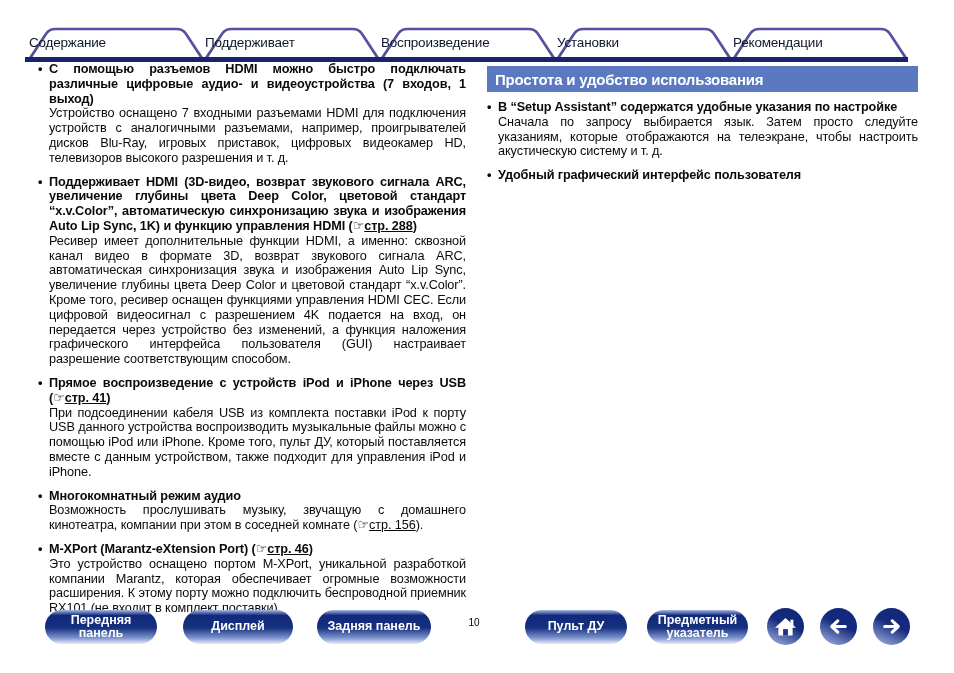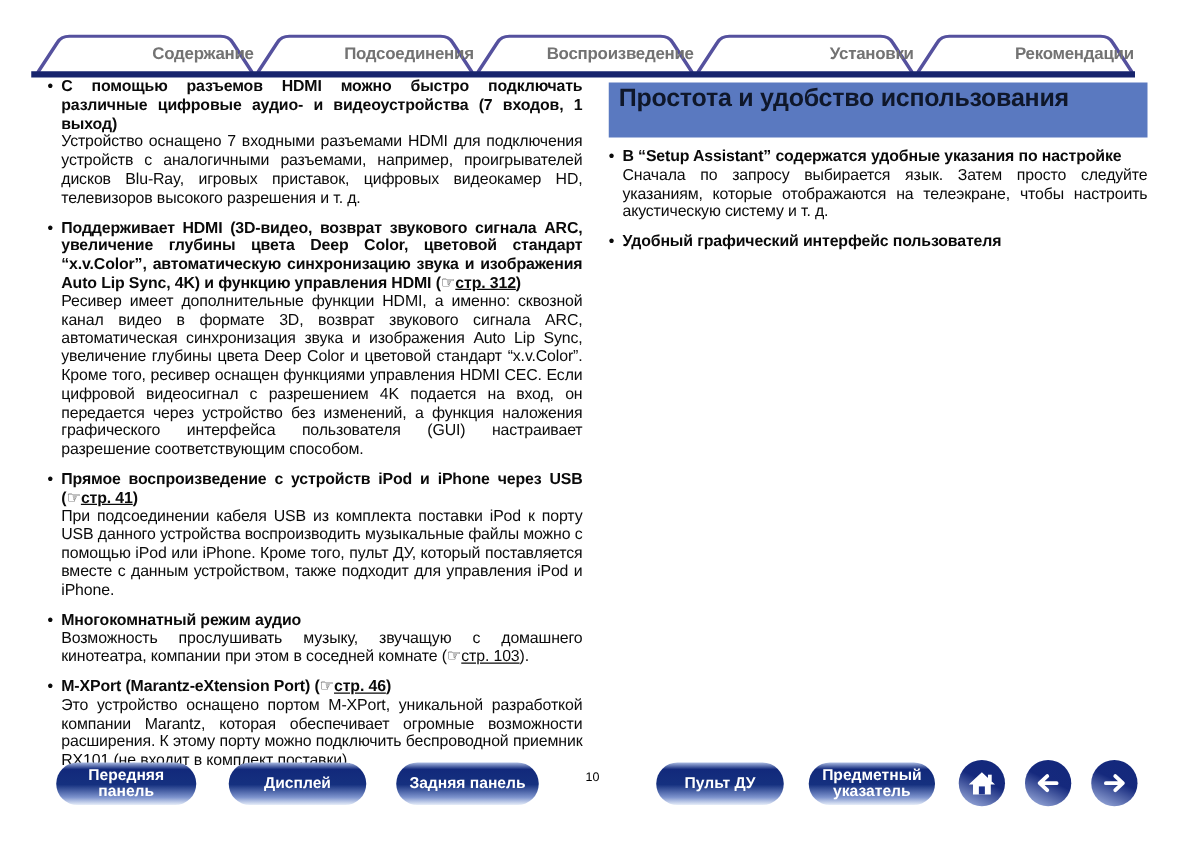--- a/index.html
+++ b/index.html
@@ -3,31 +3,31 @@
 <meta charset="utf-8">
 <style>
   * { margin:0; padding:0; box-sizing:border-box; }
   html,body { width:954px; height:673px; background:#ffffff;
     font-family:"Liberation Sans", sans-serif; color:#0a0a0a; overflow:hidden; position:relative; }
 
   
   .tabbar { position:absolute; left:28px; top:27px; width:880px; height:31px; display:flex; }
   .tab { flex:1; position:relative; margin:0 1px; cursor:pointer; }
   .tab svg { position:absolute; left:0; top:0; width:100%; height:100%; }
-  .tab-label { position:absolute; left:0; right:0; top:0; bottom:0; text-align:right;
-    line-height:32px; font-size:13.5px; font-weight:bold; color:#737373; letter-spacing:-0.2px; }
+  .tab-label { position:absolute; left:0; right:0; top:0; bottom:0; text-align:left;
+    line-height:32px; font-size:13.5px; font-weight:normal; color:#0f172a; letter-spacing:-0.2px; }
   .tab-underline { position:absolute; left:25px; top:57px; width:883px; height:5px; background:#17246d; }
 
   
   .col { position:absolute; font-size:12.7px; line-height:14.8px; text-align:justify; letter-spacing:-0.1px; }
   .col-left  { left:38px;  top:62px; width:428px; }
   .col-right { left:487px; top:66px; width:431px; }
 
-  .section-bar { background:#5a79c0; color:#0f172a; font-weight:bold; font-size:20px;
-    height:44px; line-height:27px; padding-left:8px; margin-bottom:8px; letter-spacing:-0.2px; }
+  .section-bar { background:#5a79c0; color:#ffffff; font-weight:bold; font-size:15px;
+    height:26px; line-height:27px; padding-left:8px; margin-bottom:8px; letter-spacing:-0.2px; }
 
   .feat { position:relative; padding-left:11px; margin-bottom:9px; }
   .feat::before { content:"\2022"; position:absolute; left:0; top:0; font-weight:bold; }
   .fh { font-weight:bold; }
   .fb { font-weight:normal; }
   .ref { white-space:nowrap; }
   .hand { font-size:13px; font-weight:normal; }
   .lnk { text-decoration:underline; cursor:pointer; }
 
   
@@ -55,21 +55,21 @@
   <div class="tab">
     <svg viewBox="0 0 144 31" preserveAspectRatio="none">
         <path d="M1,31 L14,7 Q16.5,2 22,2 L122,2 Q127.5,2 130,7 L143,31" fill="#ffffff" stroke="#55519E" stroke-width="2.4"></path>
       </svg>
     <span class="tab-label">Содержание</span>
   </div>
   <div class="tab">
     <svg viewBox="0 0 144 31" preserveAspectRatio="none">
         <path d="M1,31 L14,7 Q16.5,2 22,2 L122,2 Q127.5,2 130,7 L143,31" fill="#ffffff" stroke="#55519E" stroke-width="2.4"></path>
       </svg>
-    <span class="tab-label">Подсоединения</span>
+    <span class="tab-label">Поддерживает</span>
   </div>
   <div class="tab">
     <svg viewBox="0 0 144 31" preserveAspectRatio="none">
         <path d="M1,31 L14,7 Q16.5,2 22,2 L122,2 Q127.5,2 130,7 L143,31" fill="#ffffff" stroke="#55519E" stroke-width="2.4"></path>
       </svg>
     <span class="tab-label">Воспроизведение</span>
   </div>
   <div class="tab">
     <svg viewBox="0 0 144 31" preserveAspectRatio="none">
         <path d="M1,31 L14,7 Q16.5,2 22,2 L122,2 Q127.5,2 130,7 L143,31" fill="#ffffff" stroke="#55519E" stroke-width="2.4"></path>
@@ -86,32 +86,32 @@
 <div class="tab-underline"></div>
 
 <div class="col col-left">
 
   <div class="feat">
     <p class="fh"><span>С помощью разъемов HDMI можно быстро подключать различные цифровые аудио- и видеоустройства (7 входов, 1 выход)</span></p>
     <p class="fb"><span>Устройство оснащено 7 входными разъемами HDMI для подключения устройств с аналогичными разъемами, например, проигрывателей дисков Blu-Ray, игровых приставок, цифровых видеокамер HD, телевизоров высокого разрешения и т. д.</span></p>
   </div>
 
   <div class="feat">
-    <p class="fh"><span>Поддерживает HDMI (3D-видео, возврат звукового сигнала ARC, увеличение глубины цвета Deep Color, цветовой стандарт “x.v.Color”, автоматическую синхронизацию звука и изображения Auto Lip Sync, 4K) и функцию управления HDMI (</span><span class="ref"><span class="hand">☞</span><span class="lnk">стр. 312</span></span><span>)</span></p>
+    <p class="fh"><span>Поддерживает HDMI (3D-видео, возврат звукового сигнала ARC, увеличение глубины цвета Deep Color, цветовой стандарт “x.v.Color”, автоматическую синхронизацию звука и изображения Auto Lip Sync, 1K) и функцию управления HDMI (</span><span class="ref"><span class="hand">☞</span><span class="lnk">стр. 288</span></span><span>)</span></p>
     <p class="fb"><span>Ресивер имеет дополнительные функции HDMI, а именно: сквозной канал видео в формате 3D, возврат звукового сигнала ARC, автоматическая синхронизация звука и изображения Auto Lip Sync, увеличение глубины цвета Deep Color и цветовой стандарт “x.v.Color”. Кроме того, ресивер оснащен функциями управления HDMI CEC. Если цифровой видеосигнал с разрешением 4K подается на вход, он передается через устройство без изменений, а функция наложения графического интерфейса пользователя (GUI) настраивает разрешение соответствующим способом.</span></p>
   </div>
 
   <div class="feat">
     <p class="fh"><span>Прямое воспроизведение с устройств iPod и iPhone через USB (</span><span class="ref"><span class="hand">☞</span><span class="lnk">стр. 41</span></span><span>)</span></p>
     <p class="fb"><span>При подсоединении кабеля USB из комплекта поставки iPod к порту USB данного устройства воспроизводить музыкальные файлы можно с помощью iPod или iPhone. Кроме того, пульт ДУ, который поставляется вместе с данным устройством, также подходит для управления iPod и iPhone.</span></p>
   </div>
 
   <div class="feat">
     <p class="fh"><span>Многокомнатный режим аудио</span></p>
-    <p class="fb"><span>Возможность прослушивать музыку, звучащую с домашнего кинотеатра, компании при этом в соседней комнате (</span><span class="ref"><span class="hand">☞</span><span class="lnk">стр. 103</span></span><span>).</span></p>
+    <p class="fb"><span>Возможность прослушивать музыку, звучащую с домашнего кинотеатра, компании при этом в соседней комнате (</span><span class="ref"><span class="hand">☞</span><span class="lnk">стр. 156</span></span><span>).</span></p>
   </div>
 
   <div class="feat">
     <p class="fh"><span>M-XPort (Marantz-eXtension Port) (</span><span class="ref"><span class="hand">☞</span><span class="lnk">стр. 46</span></span><span>)</span></p>
     <p class="fb"><span>Это устройство оснащено портом M-XPort, уникальной разработкой компании Marantz, которая обеспечивает огромные возможности расширения. К этому порту можно подключить беспроводной приемник RX101 (не входит в комплект поставки).</span></p>
   </div>
 
 </div>
 
 <div class="col col-right">

